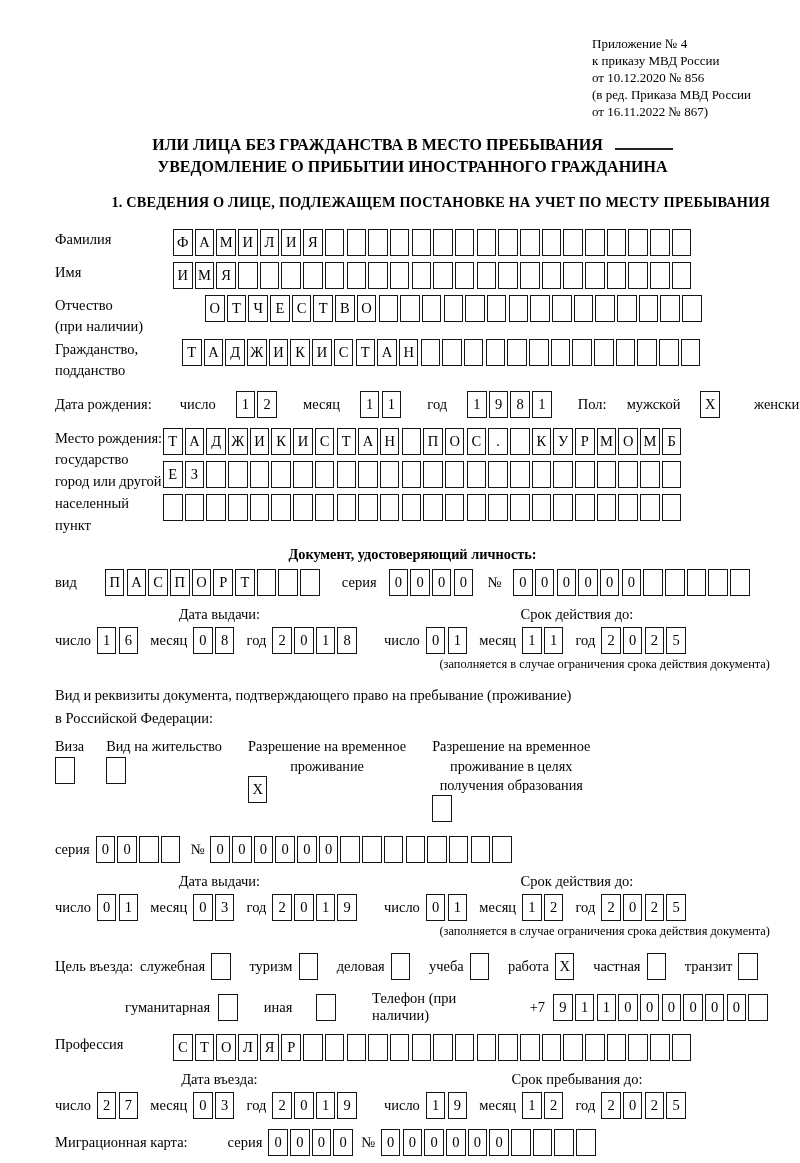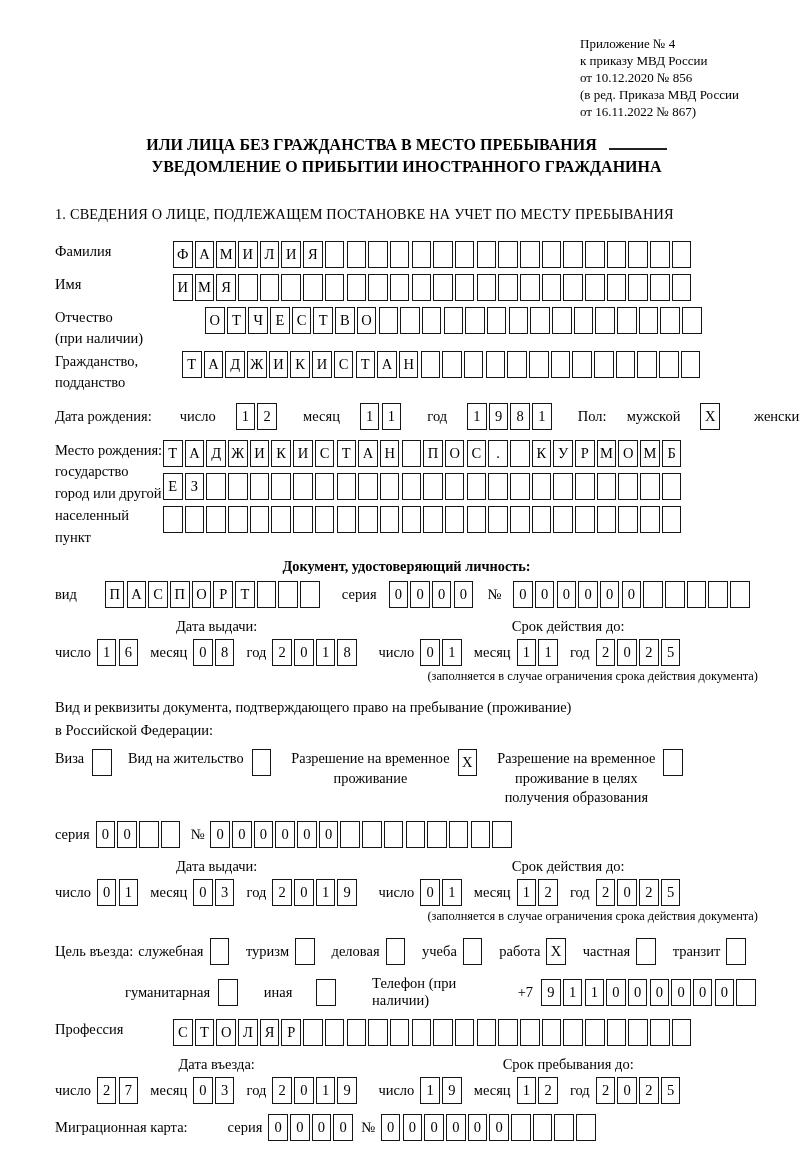--- a/index.html
+++ b/index.html
@@ -1,29 +1,29 @@
 <!DOCTYPE html>
 <html><head>
 <meta charset="utf-8">
 <style>
   html,body{margin:0;padding:0;background:#888;}
   .page{
     width:800px;height:1163px;background:#ffffff;color:#000;
     font-family:"Liberation Serif","DejaVu Serif",serif;
-    box-sizing:border-box;padding:36px 42px 0 55px;
+    box-sizing:border-box;padding:36px 30px 0 55px;
     position:relative;overflow:hidden;margin:0 auto;
   }
   .prelines{white-space:pre-line;}
   
   .hdr{margin-left:auto;width:178px;font-size:13px;line-height:1.3;}
   .form-label{text-align:right;font-weight:bold;font-size:14.5px;margin-top:18px;letter-spacing:.5px;}
   
   .title{margin-top:14px;text-align:center;font-weight:bold;font-size:16px;line-height:1.35;}
   .uline{display:inline-block;width:58px;border-bottom:2px solid #222;height:12px;margin-left:12px;}
-  .sec-head{margin-top:28px;text-align:left;font-weight:normal;font-size:14.3px;letter-spacing:.2px;}
+  .sec-head{margin-top:16px;text-align:right;font-weight:bold;font-size:14.3px;letter-spacing:.2px;}
   
   .row{display:flex;align-items:flex-start;margin-top:6px;}
   .lbl{font-size:14.5px;line-height:1.45;flex:0 0 auto;}
   .boxes{display:flex;flex-wrap:nowrap;flex:0 0 auto;}
   .cbox{
     width:17.5px;height:25px;border:1.7px solid #161616;margin-right:2.2px;
     display:inline-flex;align-items:center;justify-content:center;
     font-size:14.5px;font-weight:normal;flex:0 0 auto;background:#fff;box-sizing:content-box;
   }
   .w118{width:118px;} .w150{width:150px;} .w127{width:127px;} .w108{width:108px;}
@@ -34,21 +34,21 @@
   .dline .boxes{margin-right:10px;}
   .daterow{display:flex;margin-top:10px;}
   .datecol{display:flex;flex-direction:column;}
   .datecol .cap{text-align:center;font-size:14.5px;margin-bottom:4px;}
   .dc-left{width:46%;} .dc-right{width:54%;}
   .note-right{text-align:right;font-size:12.4px;margin-top:3px;}
   .doc-head{text-align:center;font-weight:bold;font-size:14.3px;margin-top:10px;}
   .intro{font-size:14.5px;margin-top:12px;line-height:1.55;}
   
   .res-row{display:flex;align-items:flex-start;margin-top:8px;}
-  .opt{display:flex;align-items:flex-start;}
+  .opt{display:flex;align-items:flex-start;flex-direction:column;}
   .opt .olabel{font-size:14.3px;margin-right:8px;line-height:1.35;}
   .purpose-row{display:flex;align-items:center;justify-content:space-between;margin-top:14px;font-size:14.5px;}
   .purpose-row .pair{display:flex;align-items:center;}
   .purpose-row .pair span{margin-right:6px;}
   .purpose2{display:flex;align-items:center;margin-top:10px;margin-left:70px;font-size:14.5px;}
 </style>
 </head>
 <body>
 
 <div class="page">

